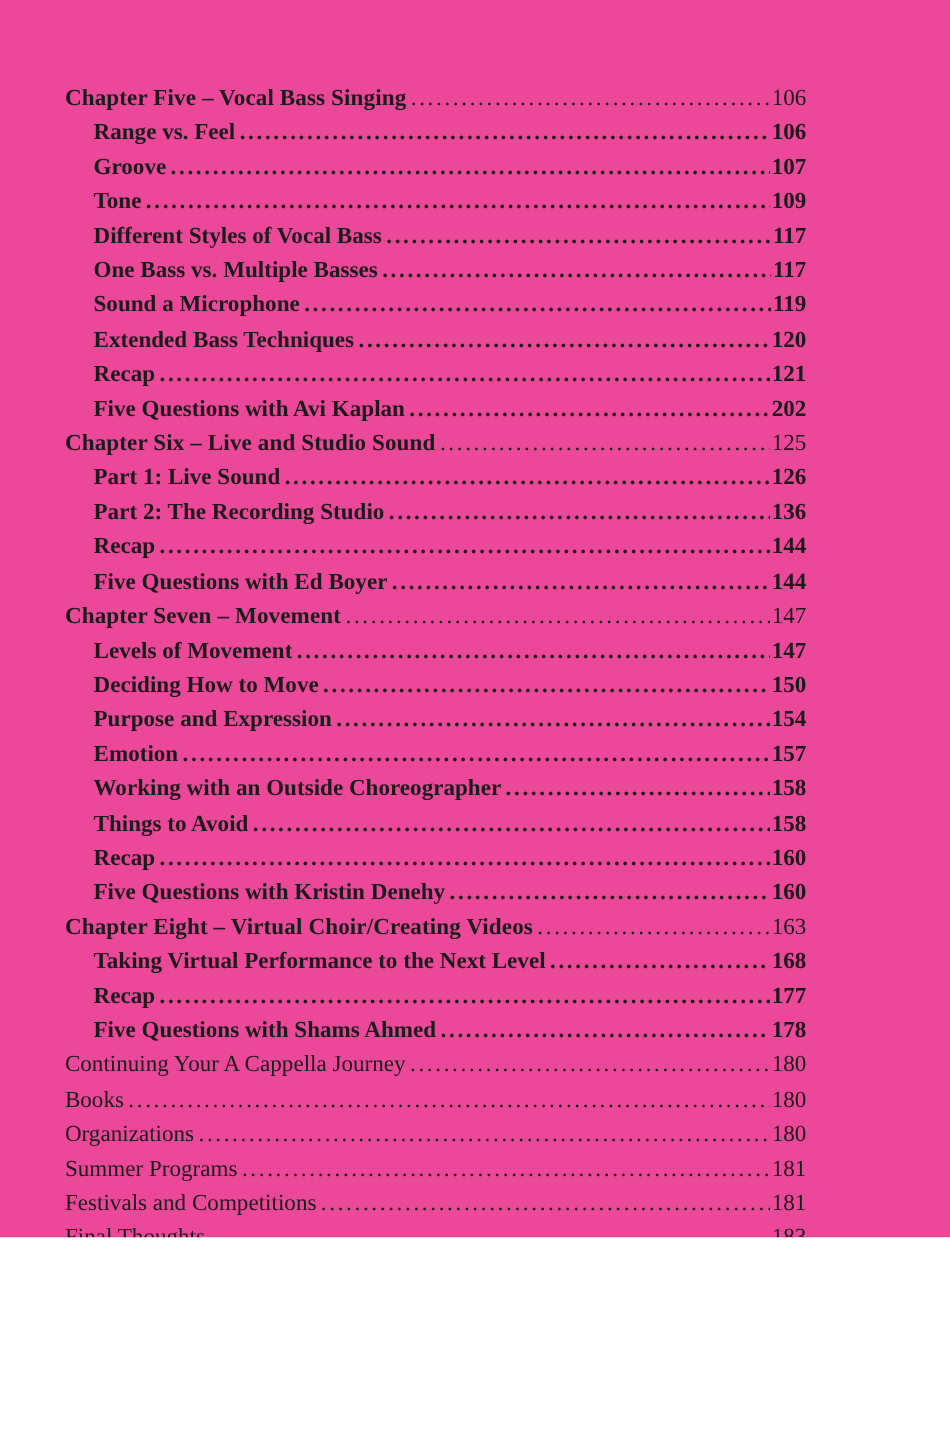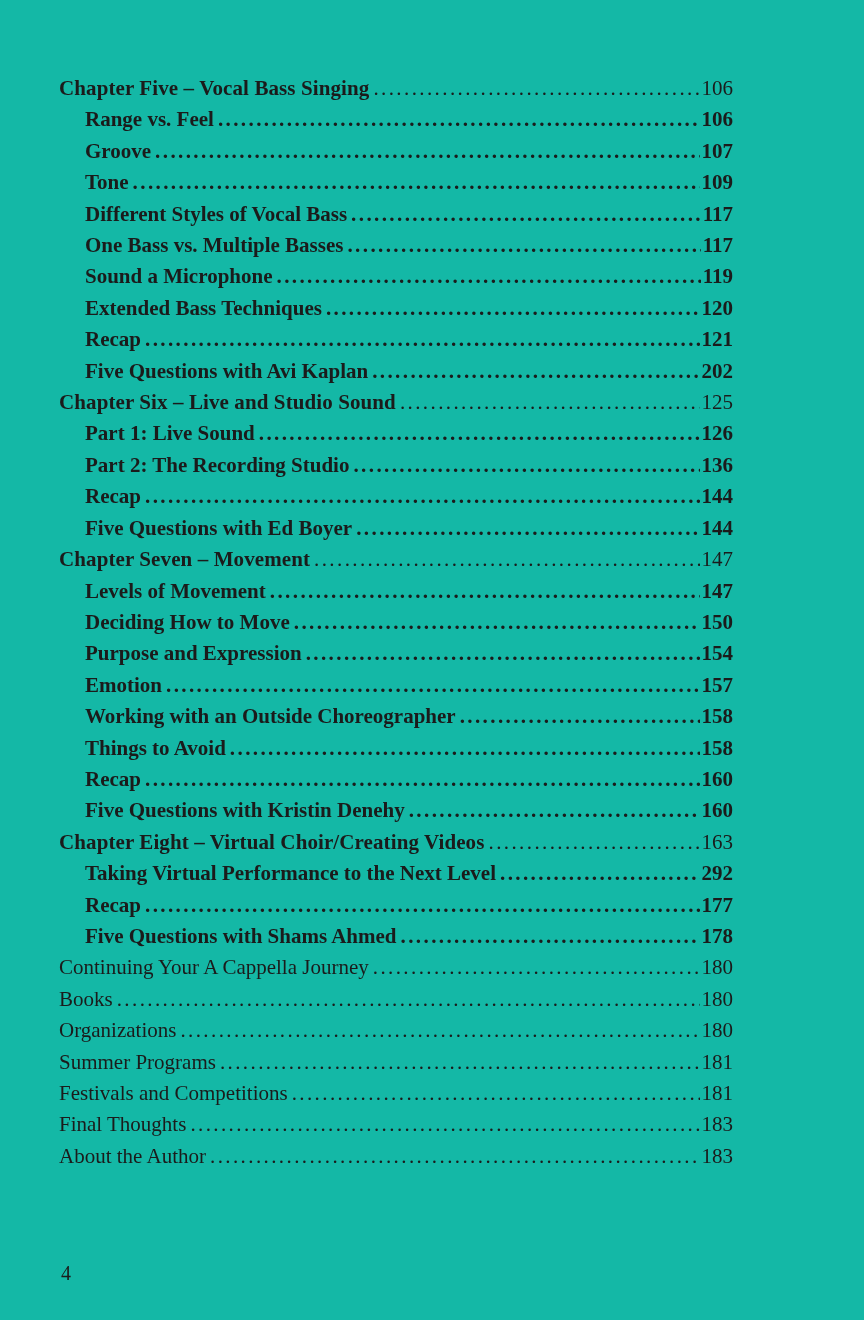--- a/index.html
+++ b/index.html
@@ -3,22 +3,22 @@
 <meta charset="utf-8">
 <style>
   html, body {
     margin: 0;
     padding: 0;
     background: #ffffff;
   }
   .page {
     position: relative;
     width: 864px;
-    height: 1320px;
-    background: #14b8a6;
+    height: 1125px;
+    background: #ec4899;
     color: #1b1b1b;
     font-family: "Liberation Serif", serif;
     overflow: hidden;
   }
   .toc {
     position: absolute;
     top: 73px;
     left: 59px;
     width: 674px;
   }
@@ -191,21 +191,21 @@
         <span class="toc-page-num">160</span>
       </div>
       <div class="toc-row chapter">
         <span class="toc-label">Chapter Eight – Virtual Choir/Creating Videos</span>
         <span class="toc-dots"></span>
         <span class="toc-page-num">163</span>
       </div>
       <div class="toc-row sub">
         <span class="toc-label">Taking Virtual Performance to the Next Level</span>
         <span class="toc-dots"></span>
-        <span class="toc-page-num">292</span>
+        <span class="toc-page-num">168</span>
       </div>
       <div class="toc-row sub">
         <span class="toc-label">Recap</span>
         <span class="toc-dots"></span>
         <span class="toc-page-num">177</span>
       </div>
       <div class="toc-row sub">
         <span class="toc-label">Five Questions with Shams Ahmed</span>
         <span class="toc-dots"></span>
         <span class="toc-page-num">178</span>

